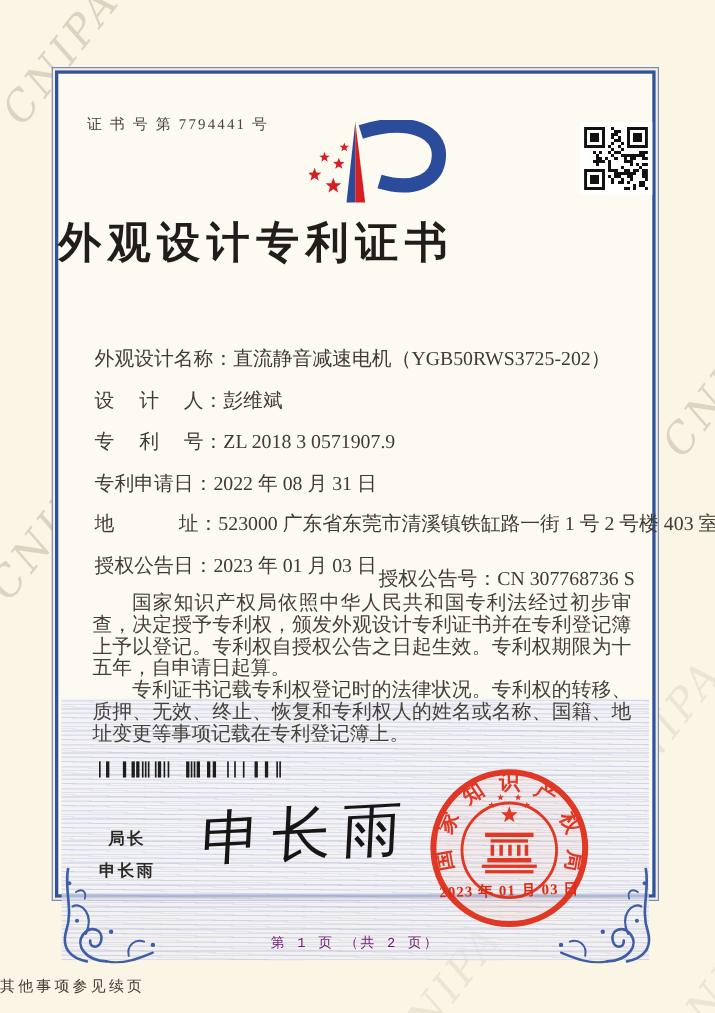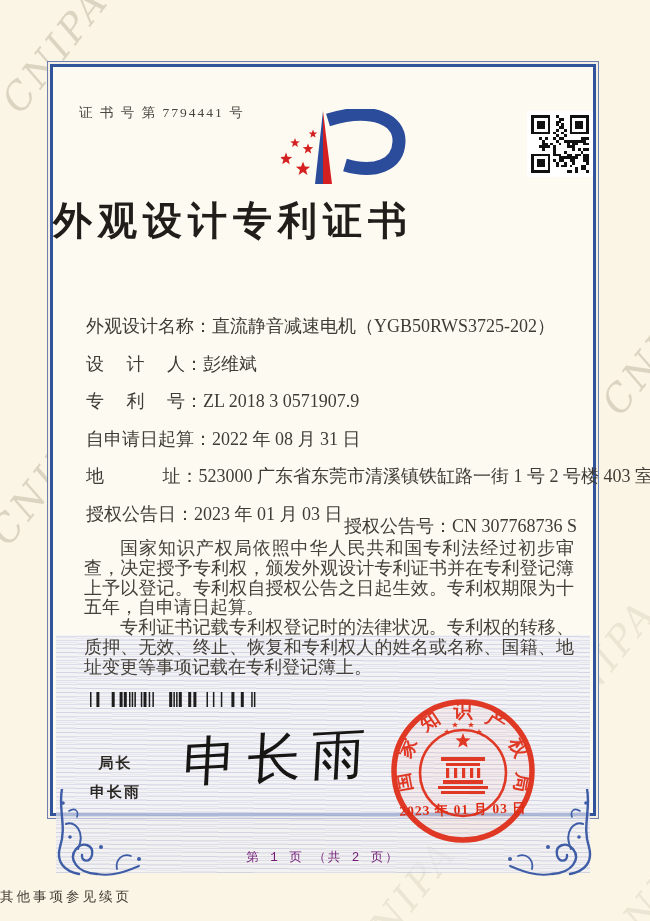--- a/index.html
+++ b/index.html
@@ -251,21 +251,21 @@
       <div class="frow">
         <span class="lbl">外观设计名称：</span><span class="val">直流静音减速电机（YGB50RWS3725-202）</span>
       </div>
       <div class="frow">
         <span class="lbl">设　 计　 人：</span><span class="val">彭维斌</span>
       </div>
       <div class="frow">
         <span class="lbl">专　 利　 号：</span><span class="val">ZL 2018 3 0571907.9</span>
       </div>
       <div class="frow">
-        <span class="lbl">自申请日起算：</span><span class="val">2022 年 08 月 31 日</span>
+        <span class="lbl">专利申请日：</span><span class="val">2022 年 08 月 31 日</span>
       </div>
       <div class="frow">
         <span class="lbl">地　　　 址：</span><span class="val">523000 广东省东莞市清溪镇铁缸路一街 1 号 2 号楼 403 室</span>
       </div>
       <div class="frow">
         <span class="lbl">授权公告日：</span><span class="val">2023 年 01 月 03 日</span>
         <span class="pair2">
           <span class="lbl">授权公告号：</span><span class="val">CN 307768736 S</span>
         </span>
       </div>

